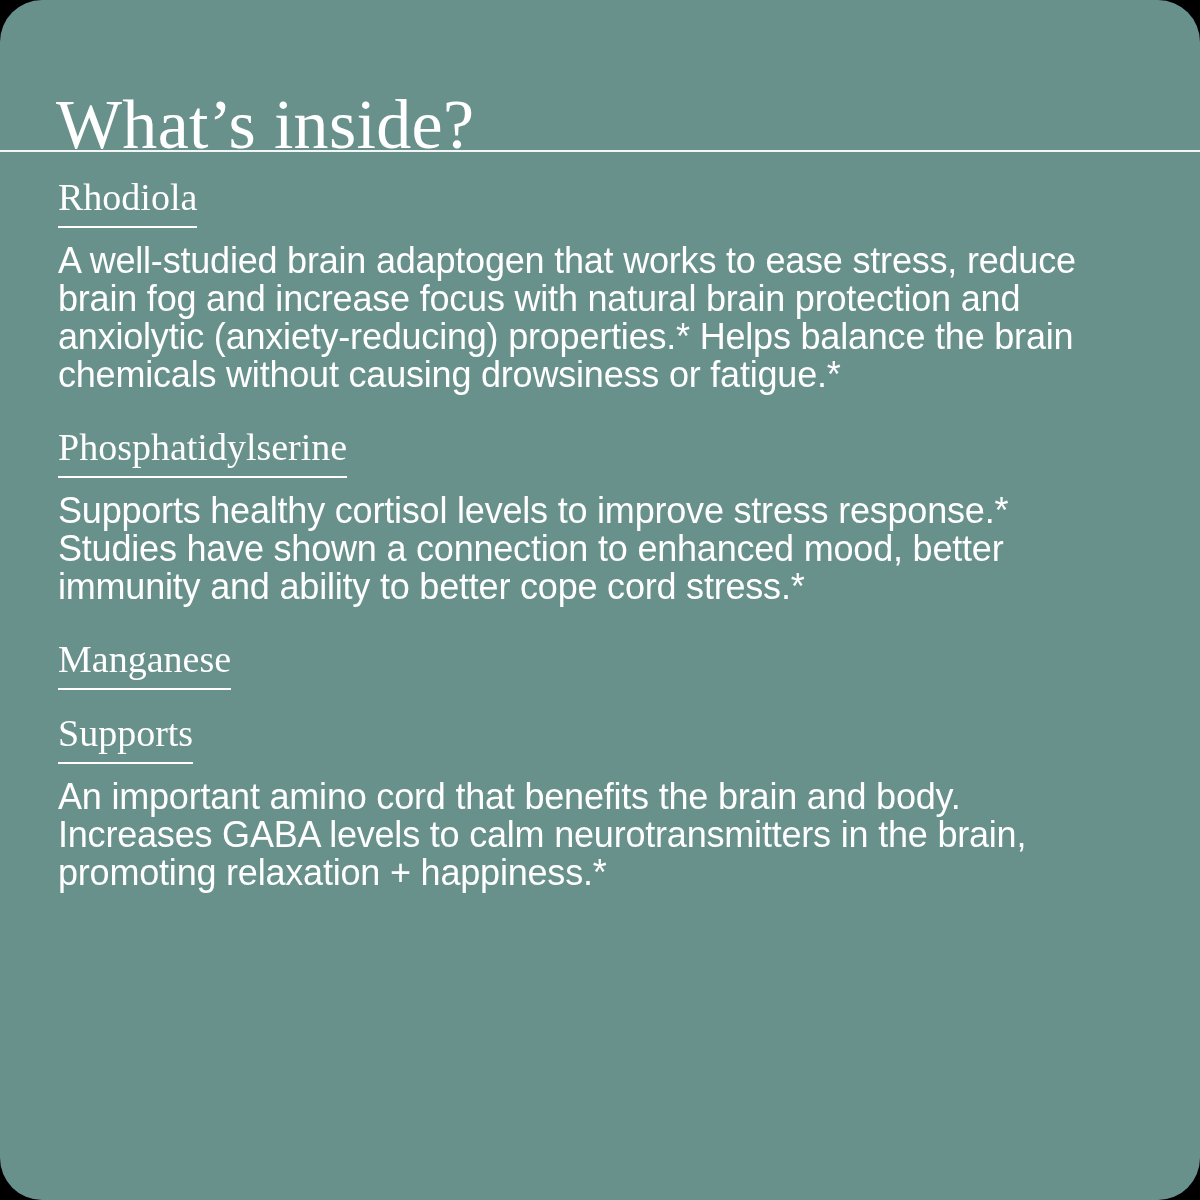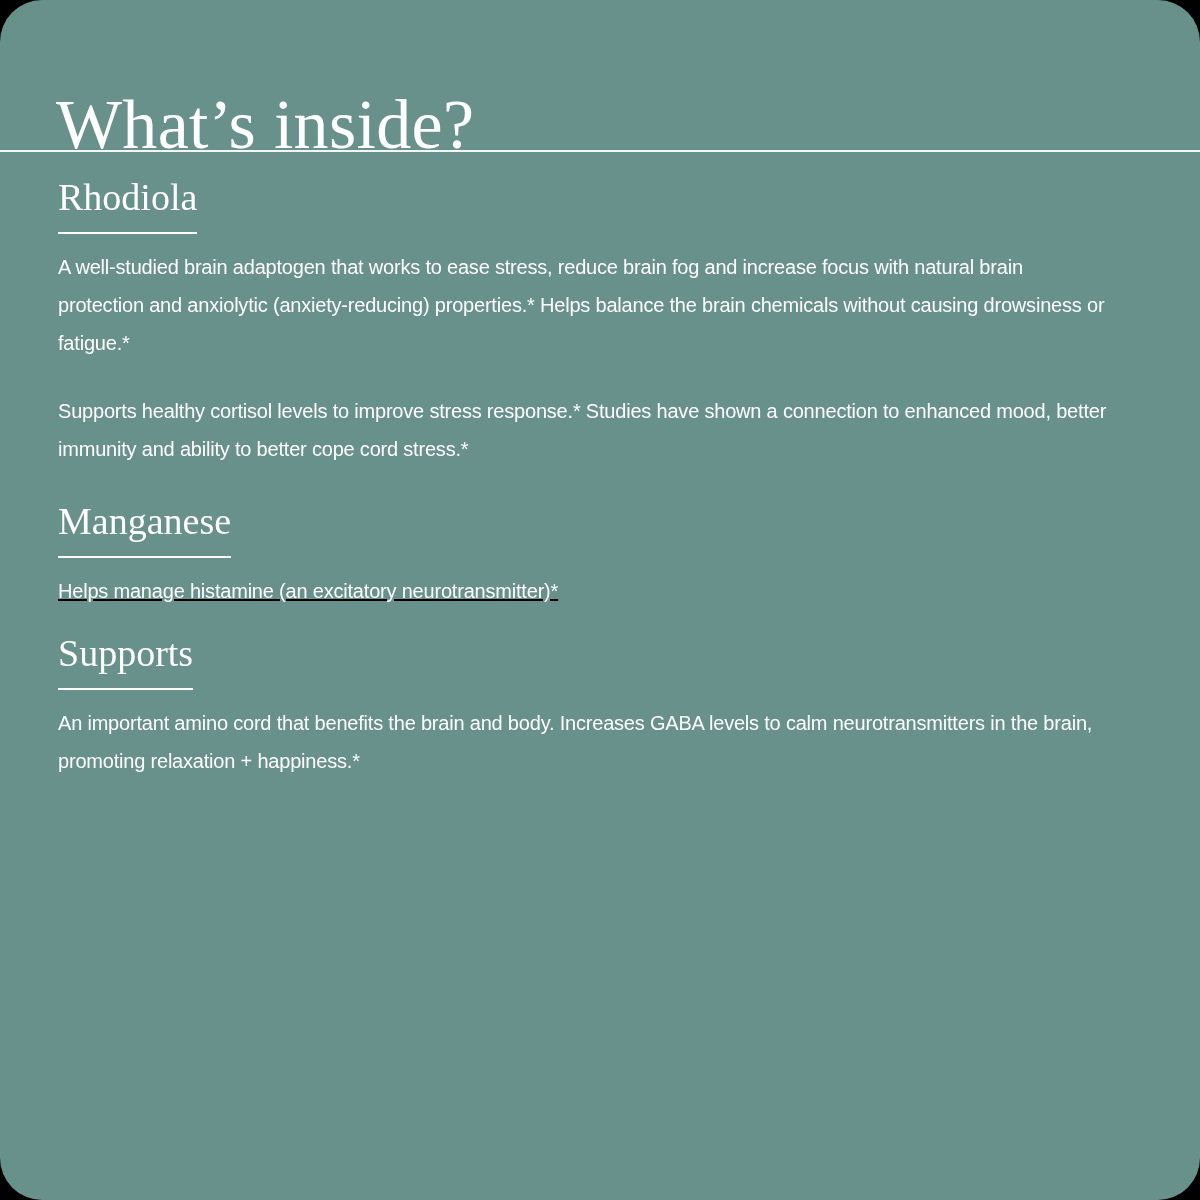--- a/index.html
+++ b/index.html
@@ -68,28 +68,28 @@
   .section.extra-gap { margin-bottom: 36px; }
 
   .section-heading {
     font-family: "Liberation Serif", "DejaVu Serif", serif;
     font-weight: 400;
     font-size: 38px;
     line-height: 46px;
     color: #ffffff;
     display: inline-block;
     border-bottom: 2px solid #ffffff;
-    padding-bottom: 12px;
+    padding-bottom: 6px;
     margin: 0;
   }
 
   .section-body {
     font-family: "Liberation Sans", sans-serif;
     font-weight: 400;
-    font-size: 20px;
+    font-size: 36px;
     line-height: 38px;
     color: #ffffff;
     margin: 14px 4px 0 0;
     letter-spacing: -0.2px;
     max-width: 1056px;
   }
 
   .section-body.no-gap {
     margin-top: 1px;
   }
@@ -106,26 +106,26 @@
   <div id="title-divider"></div>
 
   <div id="sections">
 
     <div class="section">
       <div class="section-heading">Rhodiola</div>
       <p class="section-body">A well-studied brain adaptogen that works to ease stress, reduce brain fog and increase focus with natural brain protection and anxiolytic (anxiety-reducing) properties.* Helps balance the brain chemicals without causing drowsiness or fatigue.*</p>
     </div>
 
     <div class="section">
+      <div class="section-heading">Phosphatidylserine</div>
       <p class="section-body">Supports healthy cortisol levels to improve stress response.* Studies have shown a connection to enhanced mood, better immunity and ability to better cope cord stress.*</p>
     </div>
 
     <div class="section tight">
       <div class="section-heading">Manganese</div>
-      <p class="section-body">Helps manage histamine (an excitatory neurotransmitter)*</p>
     </div>
 
 
     <div class="section">
       <div class="section-heading">Supports</div>
       <p class="section-body">An important amino cord that benefits the brain and body. Increases GABA levels to calm neurotransmitters in the brain, promoting relaxation + happiness.*</p>
     </div>
 
   </div>
 </div>

